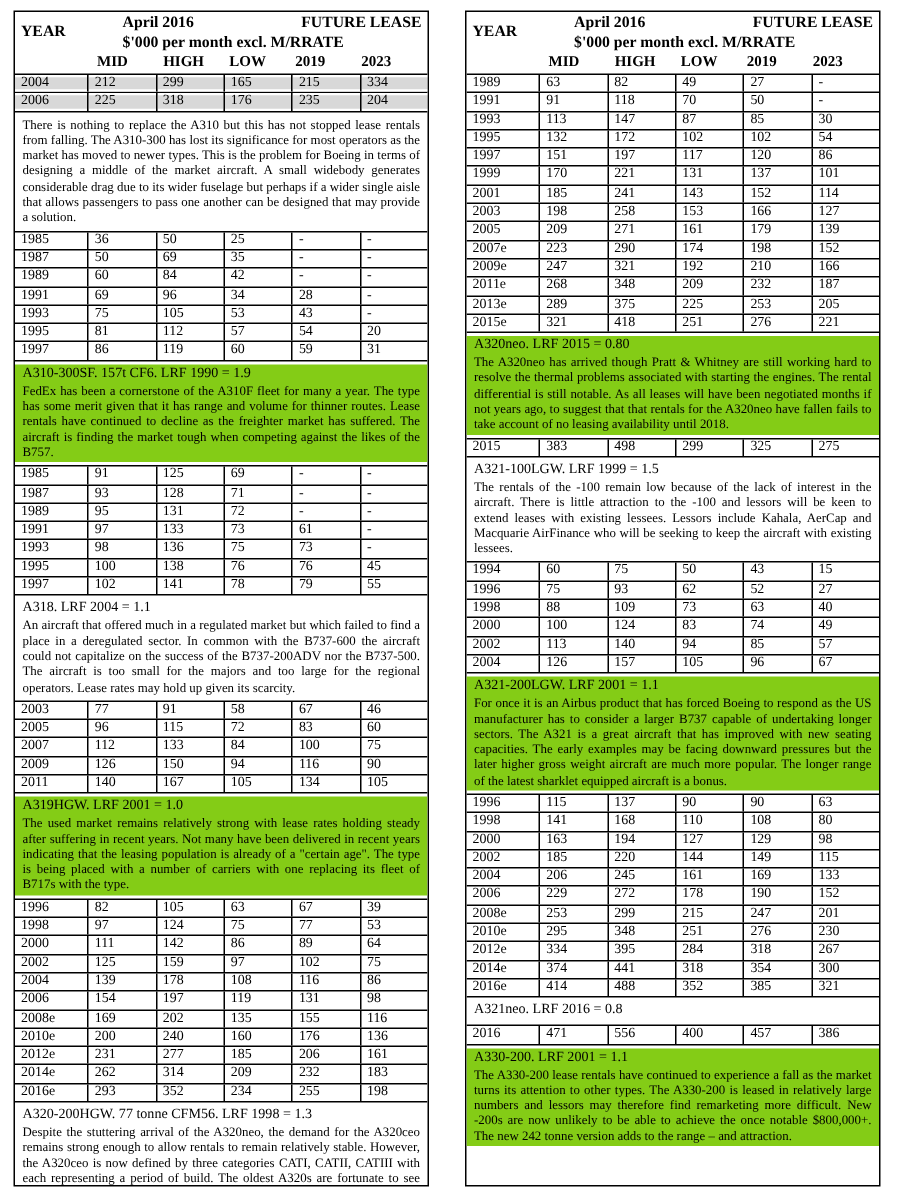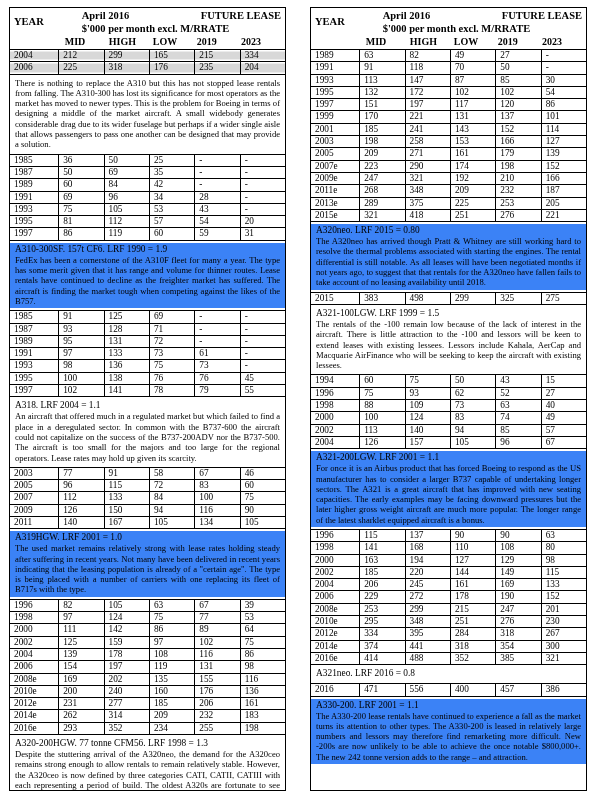--- a/index.html
+++ b/index.html
@@ -17,21 +17,21 @@
   .hc0{width:17.5%;padding-left:0;}
   
   .rows{border-top:1px solid #000;}
   .row{display:flex;border-bottom:1px solid #000;font-size:9.3px;line-height:11.3px;}
   .cell{width:16.5%;box-sizing:border-box;padding-left:4px;overflow:hidden;white-space:nowrap;}
   .cell.c0{width:17.5%;}
   .cell + .cell{border-left:1px solid #000;}
   .row.shadedrow .cell{background:#d8d8d8;box-shadow:inset 0 1.5px 0 #fff,inset 0 -1.5px 0 #fff;}
   
   .block{margin:2px 0;padding:1px 5px 2px;}
-  .block.shaded{background:#3b82f6;}
+  .block.shaded{background:#84cc16;}
   .btitle{font-size:9.4px;line-height:11px;}
   .btext{font-size:8.6px;line-height:10.3px;text-align:justify;}
 </style>
 </head>
 <body>
 
 <div class="page">
 
   <div class="col">
     <div class="hdr">

